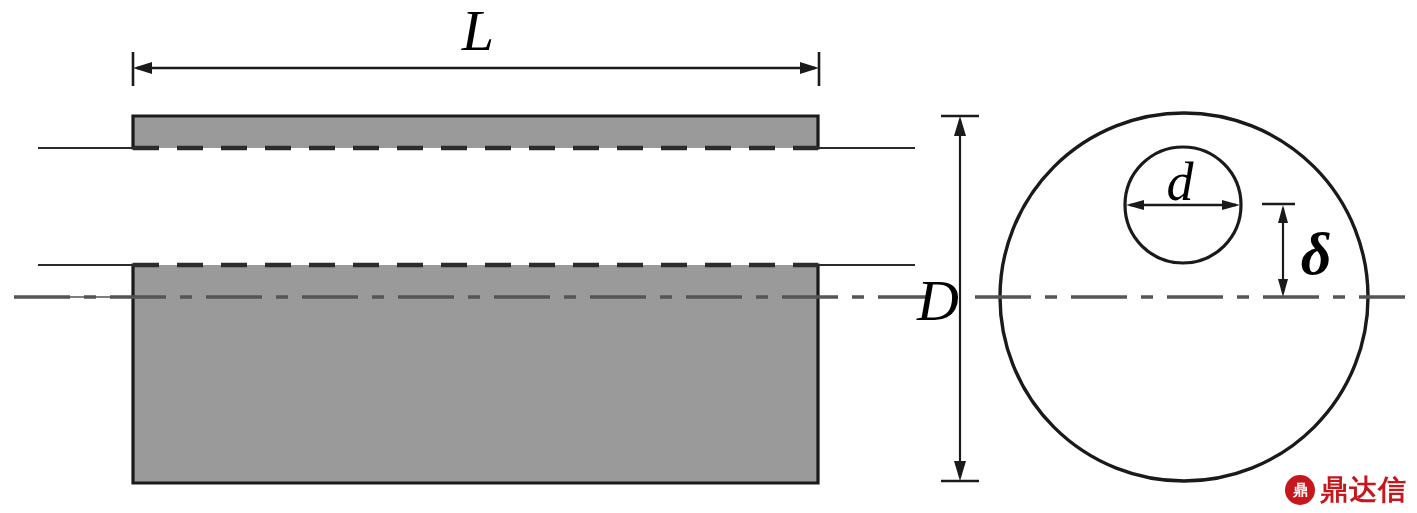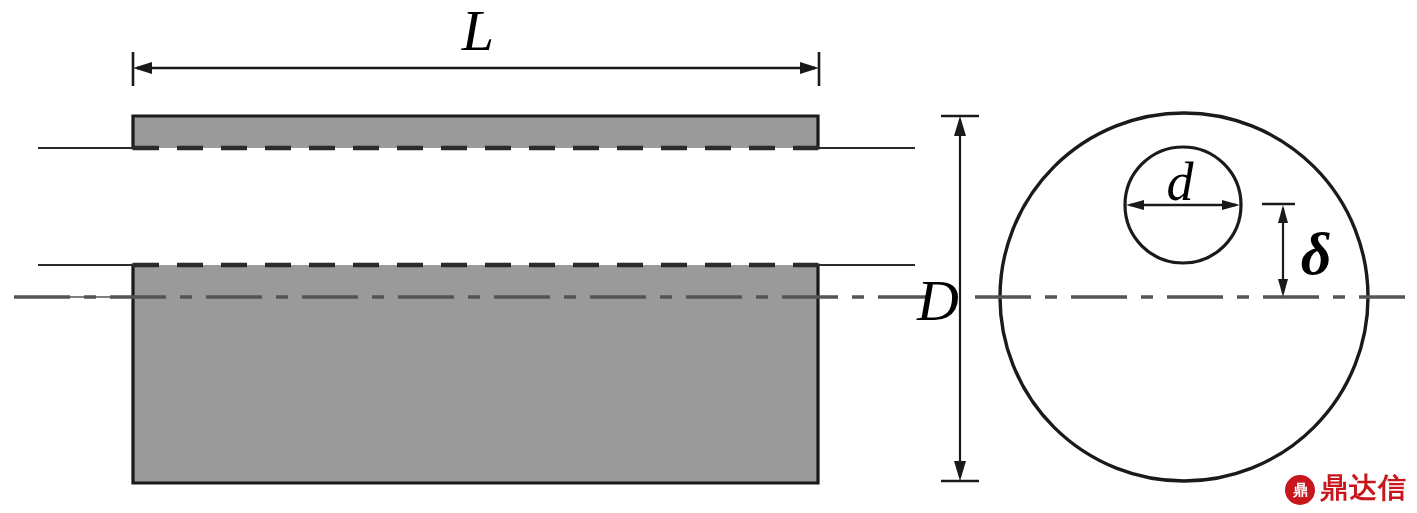--- a/index.html
+++ b/index.html
@@ -55,21 +55,21 @@
   }
   #watermark-mark-inner {
     font-family: "DejaVu Sans", sans-serif;
     font-size: 15px;
     font-weight: bold;
     color: #ffffff;
     line-height: 1;
     letter-spacing: -1px;
   }
   #watermark-text {
-    font-family: Liberation Mono, monospace;
+    font-family: Liberation Sans, sans-serif;
     font-size: 28px;
     font-weight: bold;
     color: #c8161d;
     line-height: 1;
     letter-spacing: 1px;
     white-space: nowrap;
   }
 </style>
 </head>
 <body>

